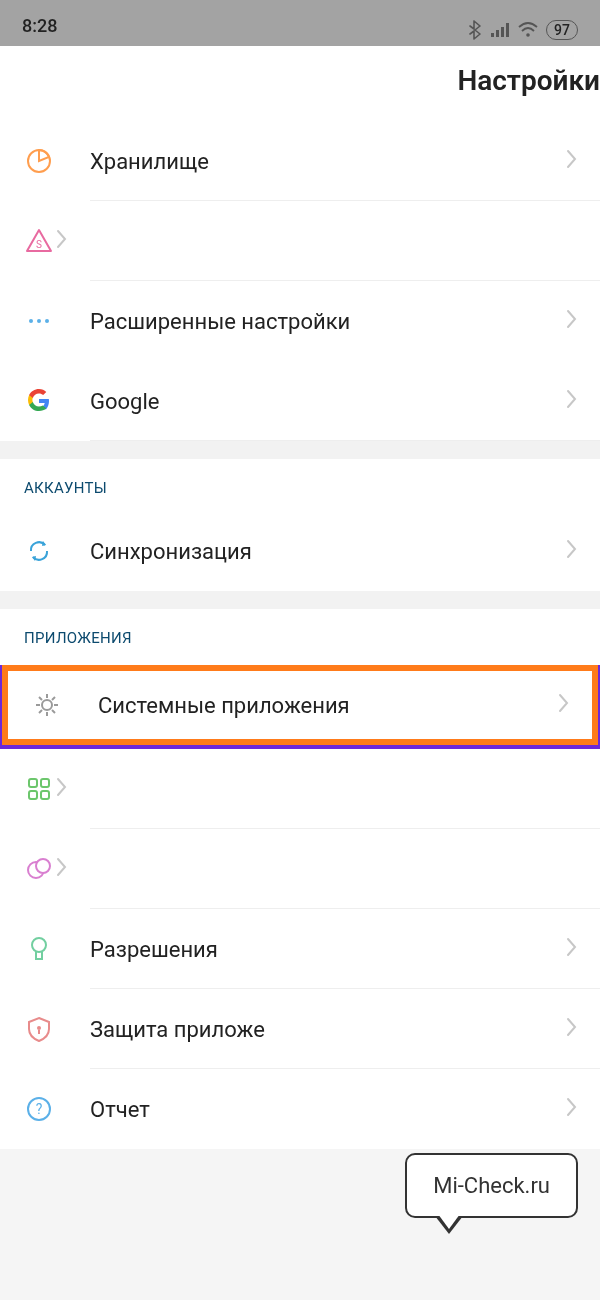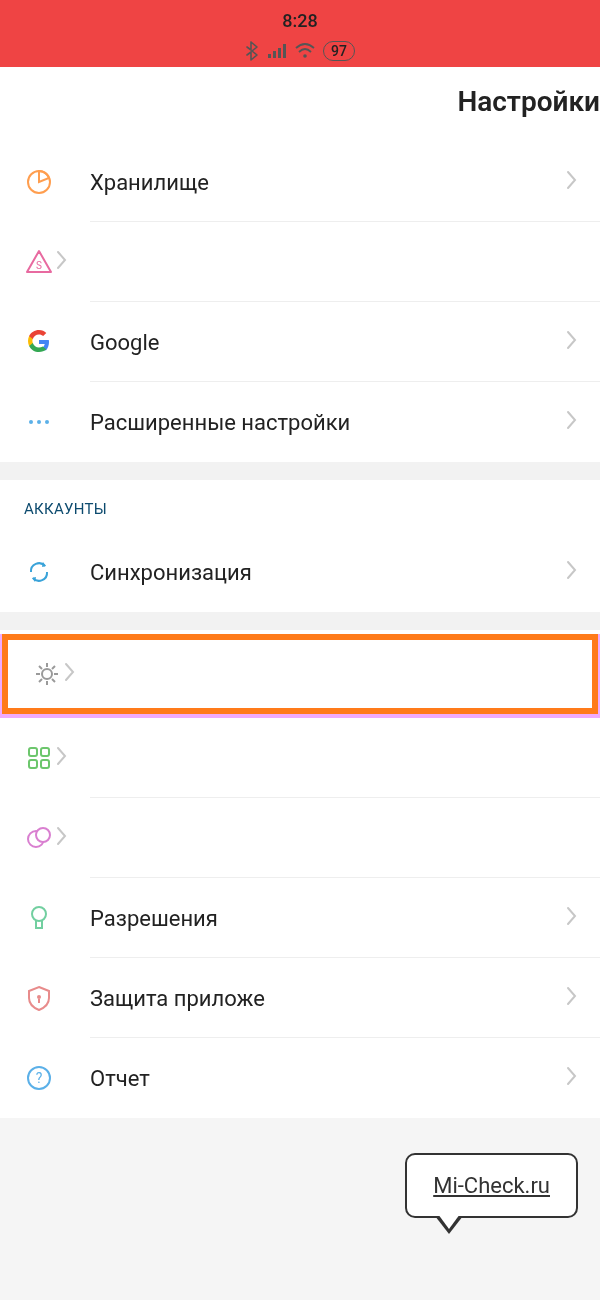--- a/index.html
+++ b/index.html
@@ -13,22 +13,21 @@
     position: relative;
   }
   .screen { background: #fff; }
   .status-bar {
     display: flex;
     justify-content: space-between;
     align-items: center;
     padding: 10px 22px 6px 22px;
     font-size: 18px;
     font-weight: 500;
-    background: #ef4444;
-    flex-direction: column;
+    background: #a3a3a3;
   }
   .status-right { display: flex; align-items: center; gap: 8px; margin-top: 10px; }
   .status-right svg { display: block; }
   .battery {
     border: 1.5px solid #555;
     border-radius: 10px;
     padding: 0 7px;
     font-size: 14px;
     line-height: 18px;
     font-weight: 500;
@@ -40,21 +39,21 @@
   }
   .header h1 { font-size: 28px; font-weight: 600; }
   .section-gap { height: 18px; background: #f2f2f2; }
   .section-header {
     padding: 20px 24px 14px 24px;
     font-size: 15px;
     color: #0c4a6e;
     letter-spacing: 0.3px;
     background: #fff;
   }
-  .list { background: #f0abfc; }
+  .list { background: #6d28d9; }
   .row {
     display: flex;
     align-items: center;
     height: 80px;
     padding: 0 22px;
     background: #fff;
     position: relative;
   }
   .row .icon {
     width: 34px;
@@ -91,21 +90,20 @@
   .bubble {
     position: absolute;
     right: 22px;
     bottom: 82px;
     background: #fff;
     border: 2px solid #333;
     border-radius: 10px;
     padding: 18px 26px;
     font-size: 22px;
     color: #333;
-    text-decoration: underline;
   }
   .bubble-tail {
     position: absolute;
     bottom: -18px;
     left: 28px;
     width: 0; height: 0;
     border-left: 14px solid transparent;
     border-right: 14px solid transparent;
     border-top: 18px solid #333;
   }
@@ -183,50 +181,50 @@
         <svg width="12" height="20" viewBox="0 0 12 20">
             <path d="M2 2 L9 10 L2 18" stroke="#c7c7c7" stroke-width="2" fill="none" stroke-linecap="round"></path>
           </svg>
       </span>
       <div class="divider"></div>
     </div>
 
     <div class="row">
       <span class="icon">
         <svg width="28" height="28" viewBox="0 0 28 28">
+            <circle cx="6" cy="14" r="2" fill="#5bb0e8"></circle>
+            <circle cx="14" cy="14" r="2" fill="#5bb0e8"></circle>
+            <circle cx="22" cy="14" r="2" fill="#5bb0e8"></circle>
+          </svg>
+      </span>
+      <span class="label">Расширенные настройки</span>
+      <span class="chevron">
+        <svg width="12" height="20" viewBox="0 0 12 20">
+            <path d="M2 2 L9 10 L2 18" stroke="#c7c7c7" stroke-width="2" fill="none" stroke-linecap="round"></path>
+          </svg>
+      </span>
+    </div>
+
+    <div class="row">
+      <span class="icon">
+        <svg width="28" height="28" viewBox="0 0 28 28">
             <path d="M24 14c0-.8-.07-1.4-.2-2H14v4h5.7c-.25 1.4-1 2.6-2.2 3.4v2.8h3.6C23 20 24 17.3 24 14z" fill="#4285F4"></path>
             <path d="M14 24c3 0 5.5-1 7.3-2.8l-3.6-2.8c-1 .7-2.3 1.1-3.7 1.1-2.9 0-5.3-1.9-6.2-4.5H4.1v2.9C5.9 21.6 9.7 24 14 24z" fill="#34A853"></path>
             <path d="M7.8 15c-.2-.7-.4-1.4-.4-2.1s.1-1.5.4-2.1V8H4.1C3.4 9.5 3 11.2 3 13s.4 3.5 1.1 5l3.7-3z" fill="#FBBC05"></path>
             <path d="M14 6.4c1.6 0 3.1.6 4.2 1.6l3.1-3.1C19.5 3 17 2 14 2 9.7 2 5.9 4.4 4.1 8l3.7 2.9C8.7 8.3 11.1 6.4 14 6.4z" fill="#EA4335"></path>
           </svg>
       </span>
       <span class="label">Google</span>
       <span class="chevron">
         <svg width="12" height="20" viewBox="0 0 12 20">
             <path d="M2 2 L9 10 L2 18" stroke="#c7c7c7" stroke-width="2" fill="none" stroke-linecap="round"></path>
           </svg>
       </span>
       <div class="divider"></div>
     </div>
-
-    <div class="row">
-      <span class="icon">
-        <svg width="28" height="28" viewBox="0 0 28 28">
-            <circle cx="6" cy="14" r="2" fill="#5bb0e8"></circle>
-            <circle cx="14" cy="14" r="2" fill="#5bb0e8"></circle>
-            <circle cx="22" cy="14" r="2" fill="#5bb0e8"></circle>
-          </svg>
-      </span>
-      <span class="label">Расширенные настройки</span>
-      <span class="chevron">
-        <svg width="12" height="20" viewBox="0 0 12 20">
-            <path d="M2 2 L9 10 L2 18" stroke="#c7c7c7" stroke-width="2" fill="none" stroke-linecap="round"></path>
-          </svg>
-      </span>
-    </div>
   </div>
 
   <div class="section-gap"></div>
 
   <div class="section-header">АККАУНТЫ</div>
   <div class="list">
 
     <div class="row">
       <span class="icon">
         <svg width="28" height="28" viewBox="0 0 28 28">
@@ -238,38 +236,40 @@
       <span class="chevron">
         <svg width="12" height="20" viewBox="0 0 12 20">
             <path d="M2 2 L9 10 L2 18" stroke="#c7c7c7" stroke-width="2" fill="none" stroke-linecap="round"></path>
           </svg>
       </span>
     </div>
   </div>
 
   <div class="section-gap"></div>
 
+  <div class="section-header">ПРИЛОЖЕНИЯ</div>
   <div class="list">
 
     <div class="row highlight">
       <span class="icon">
         <svg width="28" height="28" viewBox="0 0 28 28">
             <circle cx="14" cy="14" r="5" stroke="#9a9a9a" stroke-width="2" fill="none"></circle>
             <g stroke="#9a9a9a" stroke-width="2">
               <line x1="14" y1="3" x2="14" y2="7"></line>
               <line x1="14" y1="21" x2="14" y2="25"></line>
               <line x1="3" y1="14" x2="7" y2="14"></line>
               <line x1="21" y1="14" x2="25" y2="14"></line>
               <line x1="6" y1="6" x2="9" y2="9"></line>
               <line x1="19" y1="19" x2="22" y2="22"></line>
               <line x1="22" y1="6" x2="19" y2="9"></line>
               <line x1="9" y1="19" x2="6" y2="22"></line>
             </g>
           </svg>
       </span>
+      <span class="label">Системные приложения</span>
       <span class="chevron">
         <svg width="12" height="20" viewBox="0 0 12 20">
             <path d="M2 2 L9 10 L2 18" stroke="#c7c7c7" stroke-width="2" fill="none" stroke-linecap="round"></path>
           </svg>
       </span>
 
     </div>
 
     <div class="row">
       <span class="icon">

